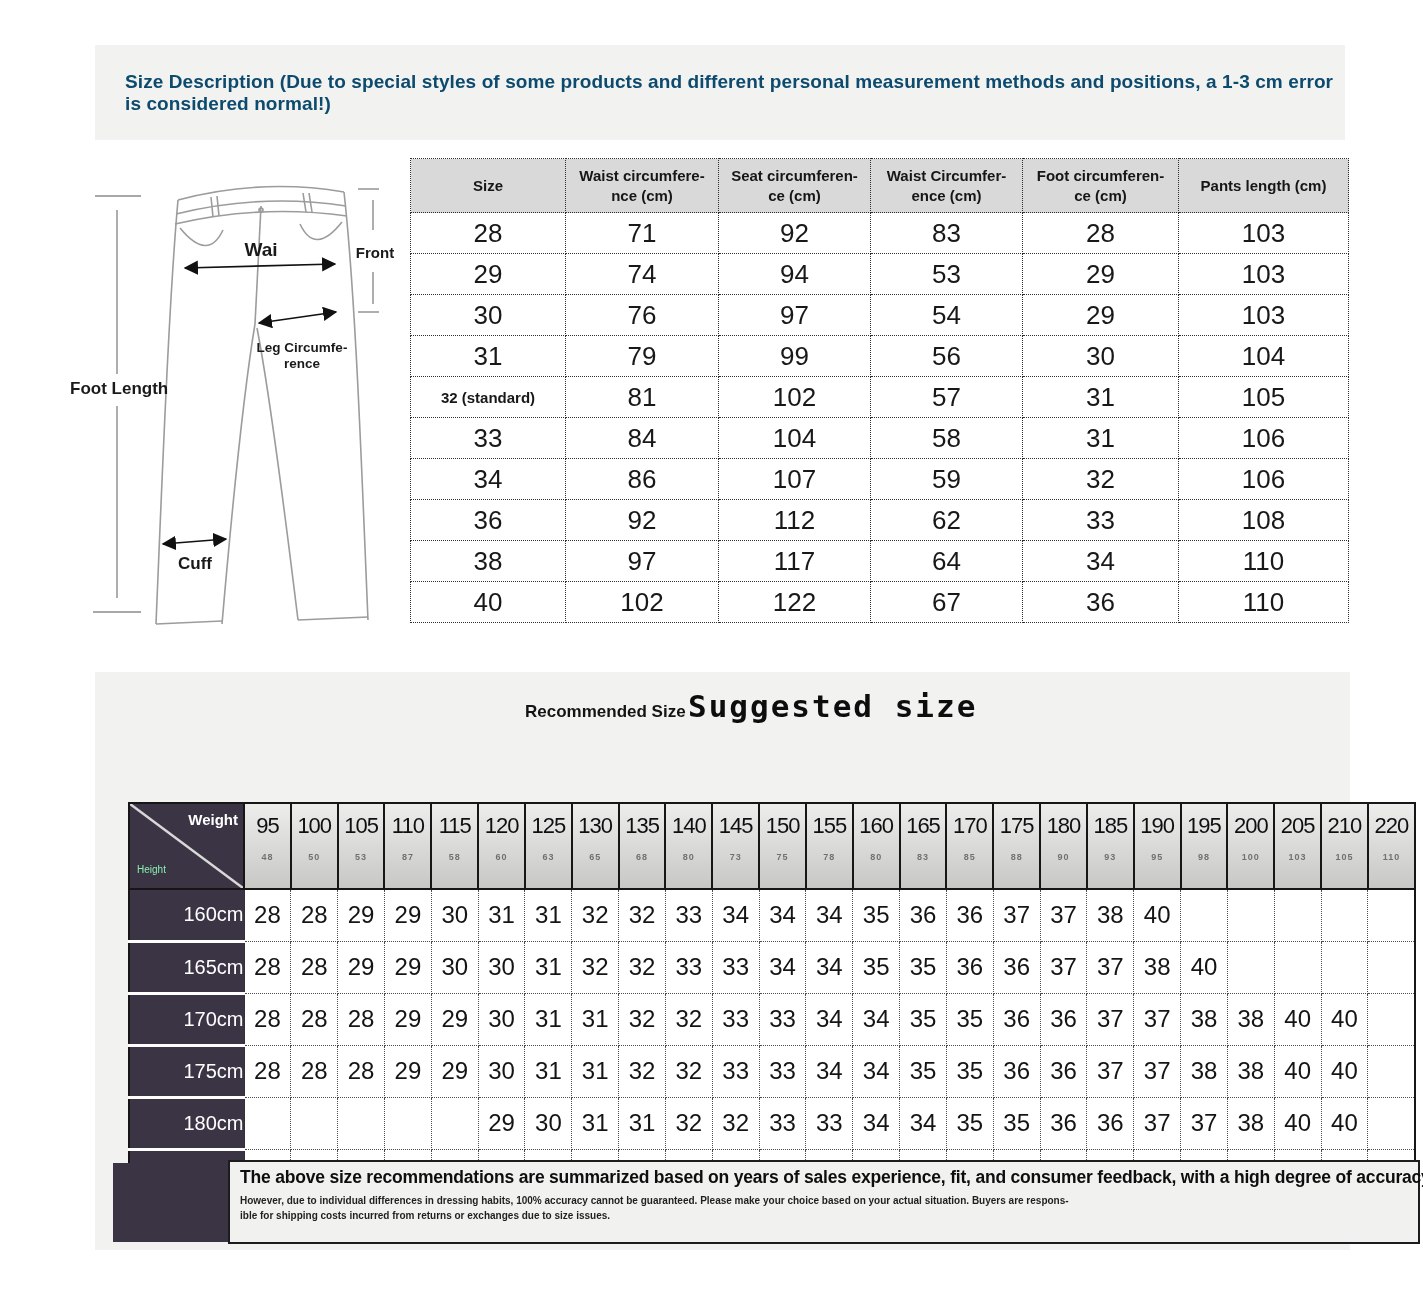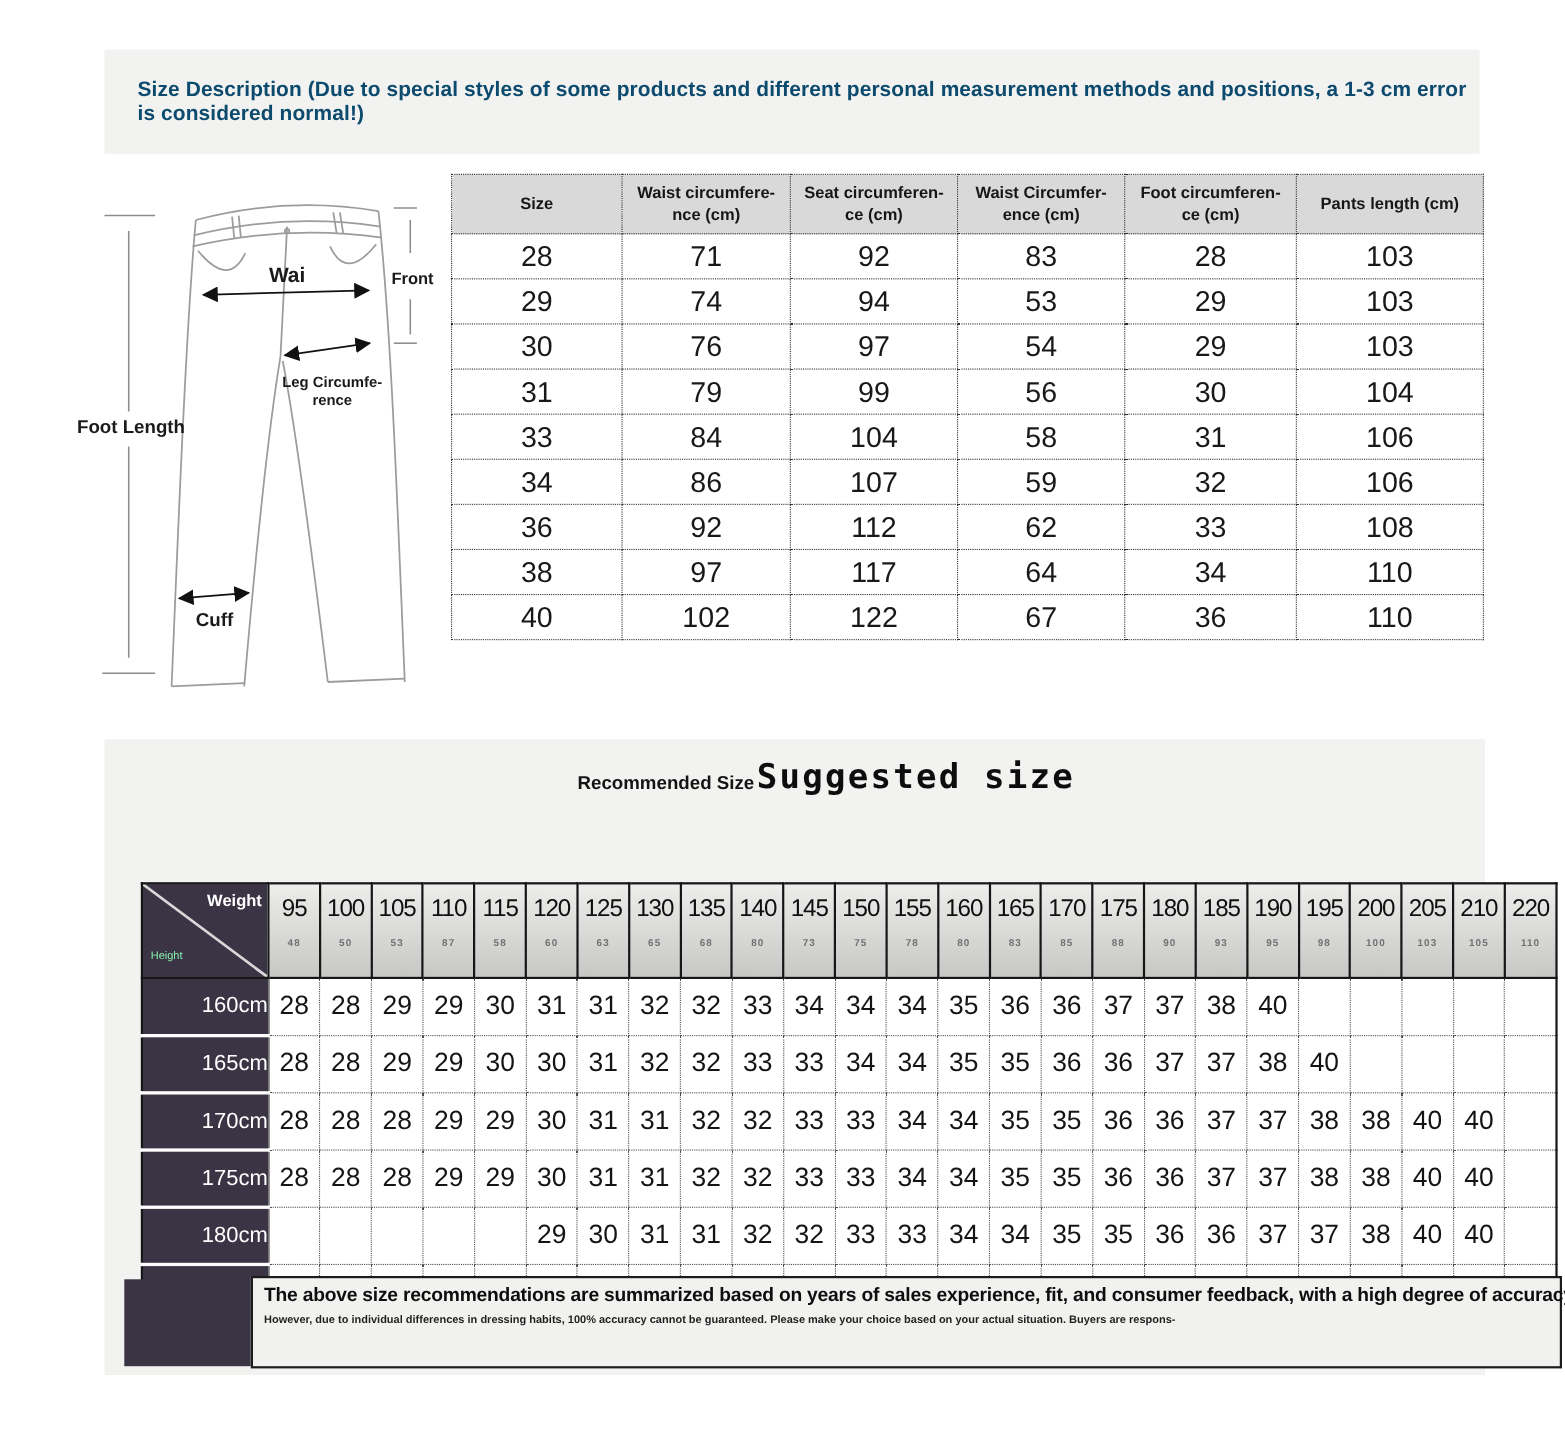--- a/index.html
+++ b/index.html
@@ -187,20 +187,28 @@
       </tr>
       <tr>
         <td>31</td>
         <td>79</td>
         <td>99</td>
         <td>56</td>
         <td>30</td>
         <td>104</td>
       </tr>
       <tr>
+        <td class="small">32 (standard)</td>
+        <td>81</td>
+        <td>102</td>
+        <td>57</td>
+        <td>31</td>
+        <td>105</td>
+      </tr>
+      <tr>
         <td>33</td>
         <td>84</td>
         <td>104</td>
         <td>58</td>
         <td>31</td>
         <td>106</td>
       </tr>
       <tr>
         <td>34</td>
         <td>86</td>
@@ -549,13 +557,14 @@
         <td class="mcell">40</td>
         <td class="mcell"></td>
       </tr>
     </tbody>
 </table>
 
 <div class="footer-dark"></div>
 <div class="footer-box">
   <div class="fb1">The above size recommendations are summarized based on years of sales experience, fit, and consumer feedback, with a high degree of accuracy.</div>
   <div class="fb2">However, due to individual differences in dressing habits, 100% accuracy cannot be guaranteed. Please make your choice based on your actual situation. Buyers are respons-</div>
+  <div class="fb2">ible for shipping costs incurred from returns or exchanges due to size issues.</div>
 </div>
 
 </body></html>

